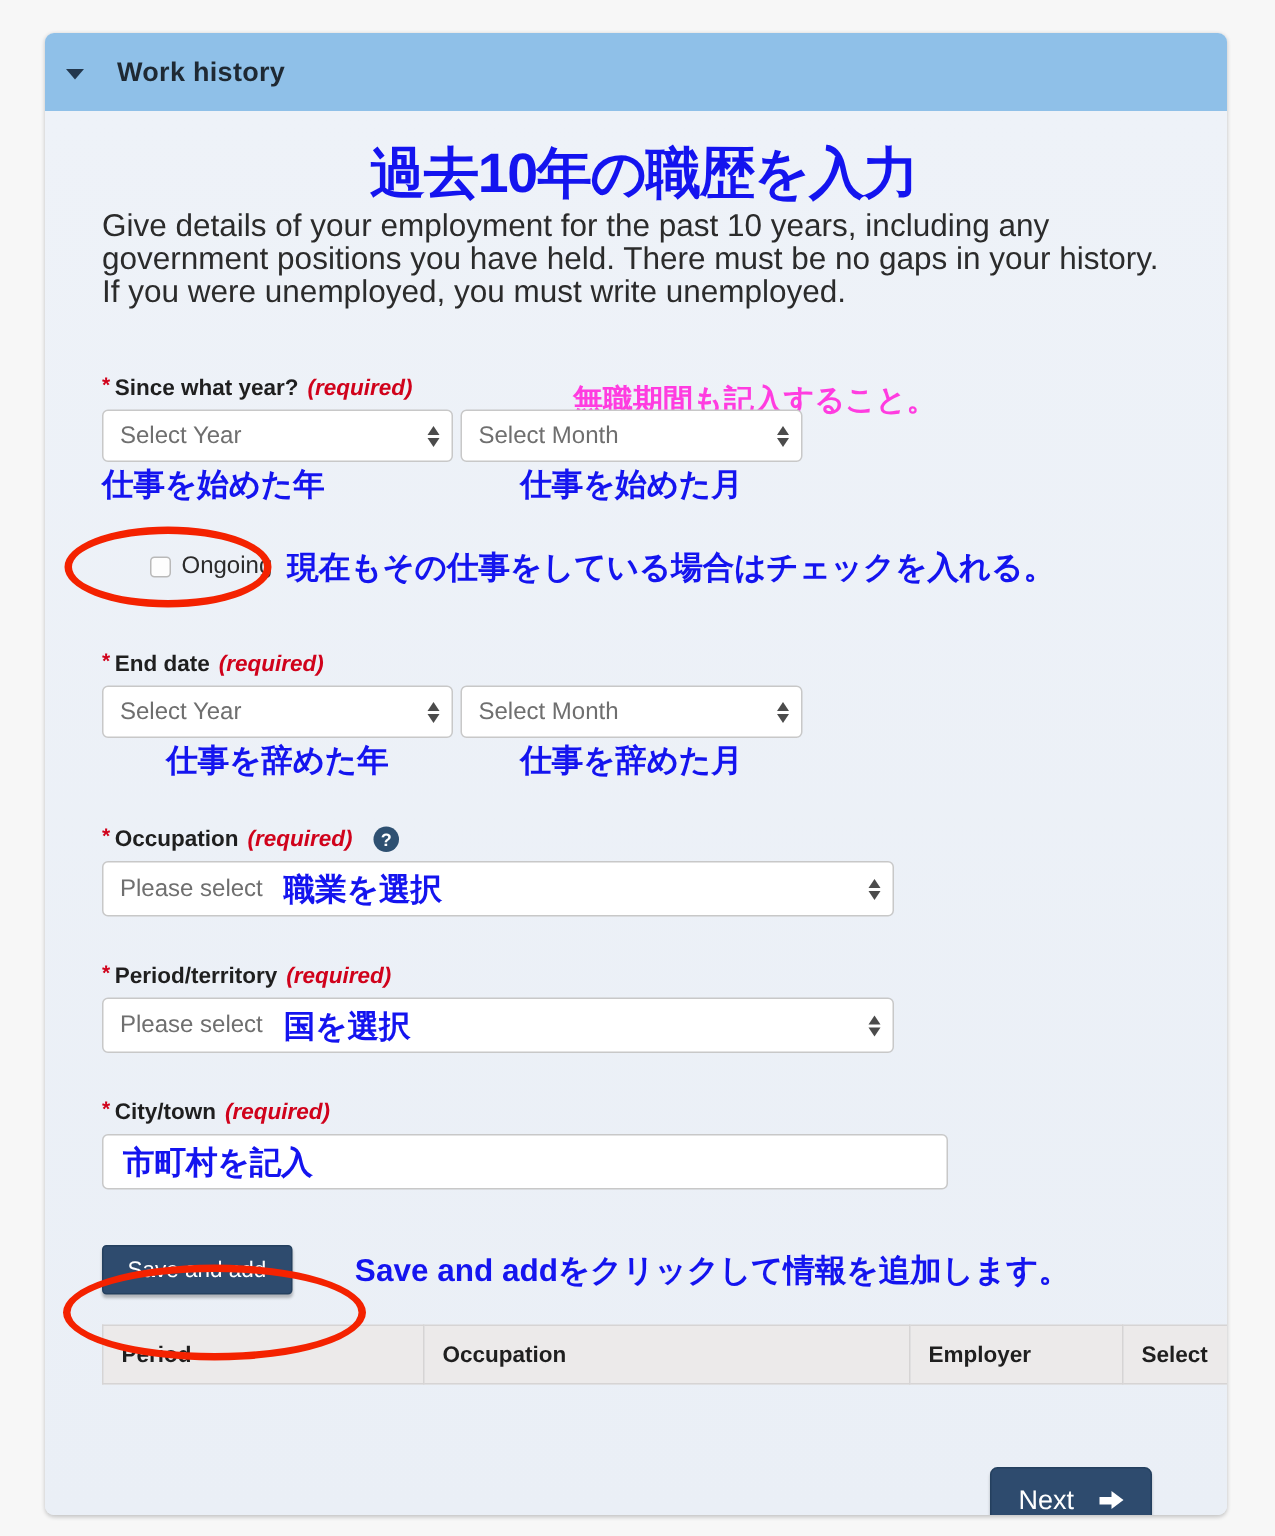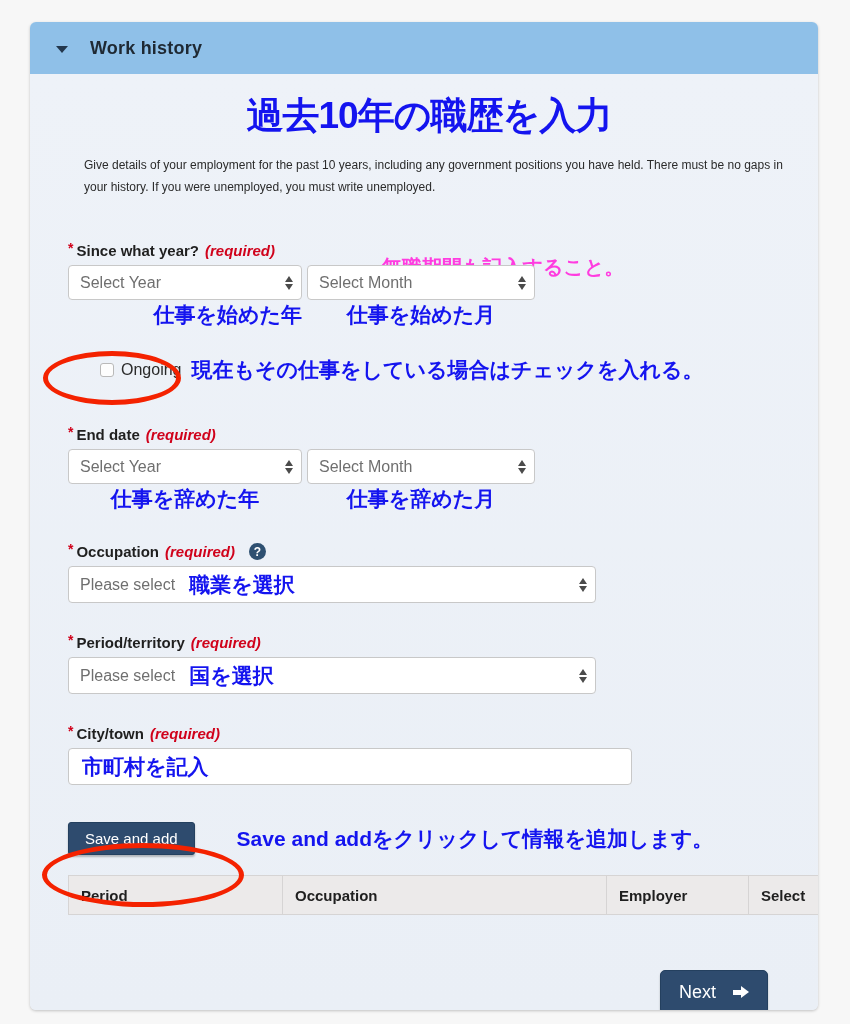--- a/index.html
+++ b/index.html
@@ -25,21 +25,21 @@
     border-radius: 6px;
     background: #eef2f8;
     box-shadow: 0 1px 3px rgba(0,0,0,0.22);
     overflow: hidden;
   }
   #panel-header {
     height: 52px;
     background: #8fc0e8;
     display: flex;
     align-items: center;
-    padding-left: 26px;
+    padding-left: 14px;
     box-sizing: border-box;
   }
   #panel-header .caret {
     width: 0; height: 0;
     border-left: 6px solid transparent;
     border-right: 6px solid transparent;
     border-top: 7px solid #23374d;
     margin-right: 22px;
     margin-top: 2px;
   }
@@ -64,25 +64,25 @@
     color: #1414ef;
     font-weight: bold;
     font-size: 37px;
     line-height: 44px;
     margin: 10px 0 2px 0;
     letter-spacing: -1px;
   }
 
   
   .intro {
-    font-size: 12px;
+    font-size: 21px;
     line-height: 22px;
     color: #2b2b2b;
     width: 720px;
-    margin: 16px;
+    margin: 0;
   }
 
   
   .magenta {
     position: absolute;
     color: #ff3ce0;
     font-weight: bold;
     font-size: 20px;
     line-height: 25px;
     text-align: center;
@@ -289,21 +289,21 @@
         </div>
         <div class="sel" style="width:228px;">
           <span>Select Month</span>
           <span class="stepper">
               <i class="up"></i>
               <i class="dn"></i>
             </span>
         </div>
       </div>
       <div class="row2" style="margin-top:1px;">
-        <div class="under-note" style="width:234px; text-align:right;">仕事を始めた年</div>
+        <div class="under-note" style="width:234px; text-align:left;">仕事を始めた年</div>
         <div class="under-note" style="width:228px; text-align:center;">仕事を始めた月</div>
       </div>
     </div>
 
     <div class="check-row" style="margin-top:27px; margin-left:32px;">
       <span class="cb"></span>
       <span class="cb-label">Ongoing</span>
       <span class="blue-note" style="margin-left:10px;">現在もその仕事をしている場合はチェックを入れる。</span>
     </div>
     <div class="ellipse" style="left:13px; top:277px; width:128px; height:44px;"></div>

